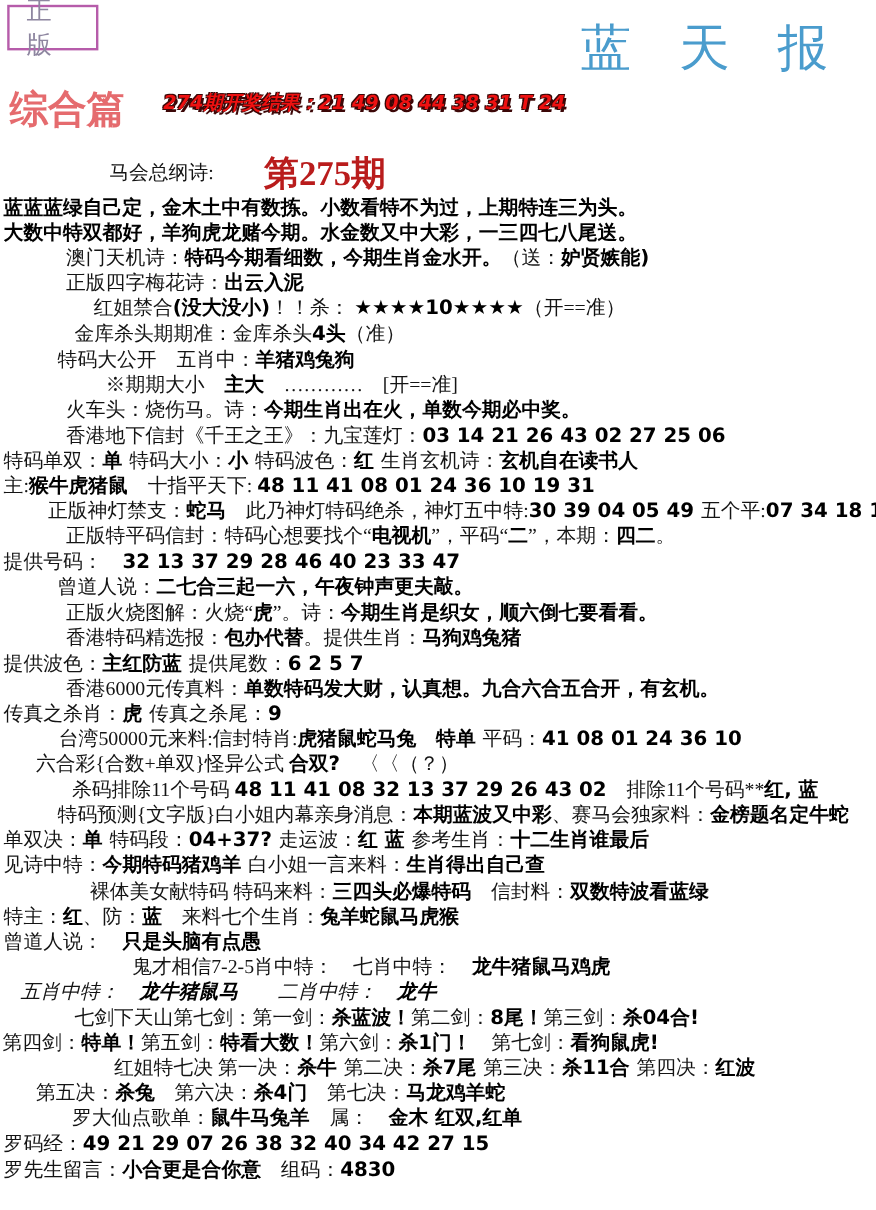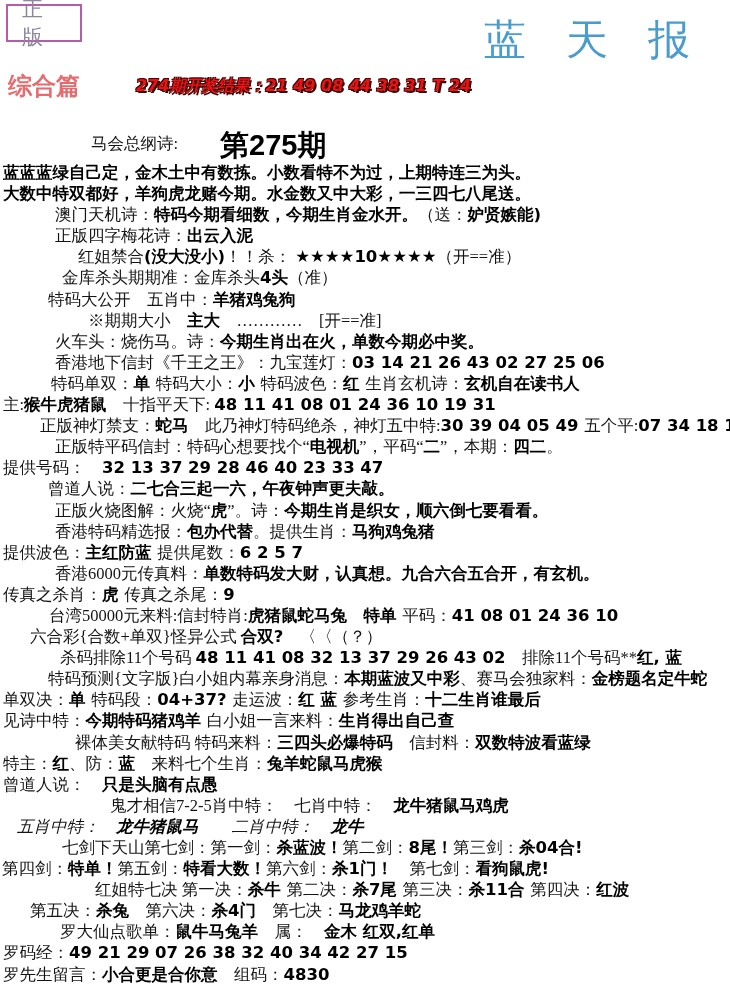--- a/index.html
+++ b/index.html
@@ -17,21 +17,21 @@
     letter-spacing:16px;padding-left:14px;box-sizing:border-box;
     font-family:"Liberation Serif",serif;
   }
   .title{
     position:absolute;left:0;right:0;top:12px;text-align:right;
     font-size:42px;color:var(--title-color,#4a9ccd);
     letter-spacing:40px;padding-left:40px;
     font-family:"Liberation Serif","DejaVu Serif",serif;
   }
   .section{
-    position:absolute;left:8px;top:70px;font-size:24px;font-weight:bold;
+    position:absolute;left:8px;top:70px;font-size:32px;font-weight:bold;
     color:var(--section-color,#e56b6e);
     font-family:"Liberation Serif",serif;
   }
   .result{
     position:absolute;left:136px;top:76px;font-size:16px;font-weight:bold;
     font-style:italic;
     color:var(--result-color,#ee1111);
     text-shadow:2px 2px 0 #3c0707,-1px -1px 0 #3c0707,1px -1px 0 #3c0707,-1px 1px 0 #3c0707;
     font-family:"DejaVu Sans","Liberation Sans",sans-serif;
     white-space:nowrap;
@@ -47,22 +47,22 @@
   .line.headline{height:36px;line-height:36px;}
   .sg-l{
     font-family:"Liberation Serif","DejaVu Serif",serif;
     color:#141414;
   }
   .sg-v{
     font-family:"DejaVu Sans","Liberation Sans",sans-serif;
     font-weight:bold;color:#000;
   }
   .sg-big{
-    font-family:Liberation Sans, sans-serif;
-    font-weight:bold;color:#000000;font-size:29px;margin-left:42px;
+    font-family:Liberation Serif, serif;
+    font-weight:bold;color:#b91c1c;font-size:29px;margin-left:42px;
     vertical-align:middle;
   }
 </style>
 </head>
 <body style="--title-color: #4a9ccd; --badge-border: #b65caa; --badge-text: #8e86a0; --section-color: #e56b6e; --result-color: #ee1111;">
 
 <div class="badge">
   <span>正版</span>
 </div>
 
@@ -77,21 +77,21 @@
     <div class="line" style="padding-left: 3px;"><span class="sg-v">蓝蓝蓝绿自己定，金木土中有数拣。小数看特不为过，上期特连三为头。</span></div>
     <div class="line" style="padding-left: 3px;"><span class="sg-v">大数中特双都好，羊狗虎龙赌今期。水金数又中大彩，一三四七八尾送。</span></div>
     <div class="line" style="padding-left: 55px;"><span class="sg-l">澳门天机诗：</span><span class="sg-v">特码今期看细数，今期生肖金水开。</span><span class="sg-l">（送：</span><span class="sg-v">妒贤嫉能)</span></div>
     <div class="line" style="padding-left: 55px;"><span class="sg-l">正版四字梅花诗：</span><span class="sg-v">出云入泥</span></div>
     <div class="line" style="padding-left: 78px;"><span class="sg-l">红姐禁合</span><span class="sg-v">(没大没小)</span><span class="sg-l">！！杀： </span><span class="sg-v">★★★★10★★★★</span><span class="sg-l">（开==准）</span></div>
     <div class="line" style="padding-left: 62px;"><span class="sg-l">金库杀头期期准：金库杀头</span><span class="sg-v">4头</span><span class="sg-l">（准）</span></div>
     <div class="line" style="padding-left: 48px;"><span class="sg-l">特码大公开　五肖中：</span><span class="sg-v">羊猪鸡兔狗</span></div>
     <div class="line" style="padding-left: 88px;"><span class="sg-l">※期期大小　</span><span class="sg-v">主大</span><span class="sg-l">　…………　[开==准]</span></div>
     <div class="line" style="padding-left: 55px;"><span class="sg-l">火车头：烧伤马。诗：</span><span class="sg-v">今期生肖出在火，单数今期必中奖。</span></div>
     <div class="line" style="padding-left: 55px;"><span class="sg-l">香港地下信封《千王之王》：九宝莲灯：</span><span class="sg-v">03 14 21 26 43 02 27 25 06</span></div>
-    <div class="line" style="padding-left: 3px; margin-left: 48px;"><span class="sg-l">特码单双：</span><span class="sg-v">单 </span><span class="sg-l">特码大小：</span><span class="sg-v">小 </span><span class="sg-l">特码波色：</span><span class="sg-v">红 </span><span class="sg-l">生肖玄机诗：</span><span class="sg-v">玄机自在读书人</span></div>
+    <div class="line" style="padding-left: 3px;"><span class="sg-l">特码单双：</span><span class="sg-v">单 </span><span class="sg-l">特码大小：</span><span class="sg-v">小 </span><span class="sg-l">特码波色：</span><span class="sg-v">红 </span><span class="sg-l">生肖玄机诗：</span><span class="sg-v">玄机自在读书人</span></div>
     <div class="line" style="padding-left: 3px;"><span class="sg-l">主:</span><span class="sg-v">猴牛虎猪鼠</span><span class="sg-l">　十指平天下: </span><span class="sg-v">48 11 41 08 01 24 36 10 19 31</span></div>
     <div class="line" style="padding-left: 40px;"><span class="sg-l">正版神灯禁支：</span><span class="sg-v">蛇马</span><span class="sg-l">　此乃神灯特码绝杀，神灯五中特:</span><span class="sg-v">30 39 04 05 49 </span><span class="sg-l">五个平:</span><span class="sg-v">07 34 18 15 20</span></div>
     <div class="line" style="padding-left: 55px;"><span class="sg-l">正版特平码信封：特码心想要找个“</span><span class="sg-v">电视机</span><span class="sg-l">”，平码“</span><span class="sg-v">二</span><span class="sg-l">”，本期：</span><span class="sg-v">四二</span><span class="sg-l">。</span></div>
     <div class="line" style="padding-left: 3px;"><span class="sg-l">提供号码：　</span><span class="sg-v">32 13 37 29 28 46 40 23 33 47</span></div>
     <div class="line" style="padding-left: 48px;"><span class="sg-l">曾道人说：</span><span class="sg-v">二七合三起一六，午夜钟声更夫敲。</span></div>
     <div class="line" style="padding-left: 55px;"><span class="sg-l">正版火烧图解：火烧“</span><span class="sg-v">虎</span><span class="sg-l">”。诗：</span><span class="sg-v">今期生肖是织女，顺六倒七要看看。</span></div>
     <div class="line" style="padding-left: 55px;"><span class="sg-l">香港特码精选报：</span><span class="sg-v">包办代替</span><span class="sg-l">。提供生肖：</span><span class="sg-v">马狗鸡兔猪</span></div>
     <div class="line" style="padding-left: 3px;"><span class="sg-l">提供波色：</span><span class="sg-v">主红防蓝 </span><span class="sg-l">提供尾数：</span><span class="sg-v">6 2 5 7</span></div>
     <div class="line" style="padding-left: 55px;"><span class="sg-l">香港6000元传真料：</span><span class="sg-v">单数特码发大财，认真想。九合六合五合开，有玄机。</span></div>
     <div class="line" style="padding-left: 3px;"><span class="sg-l">传真之杀肖：</span><span class="sg-v">虎 </span><span class="sg-l">传真之杀尾：</span><span class="sg-v">9</span></div>

